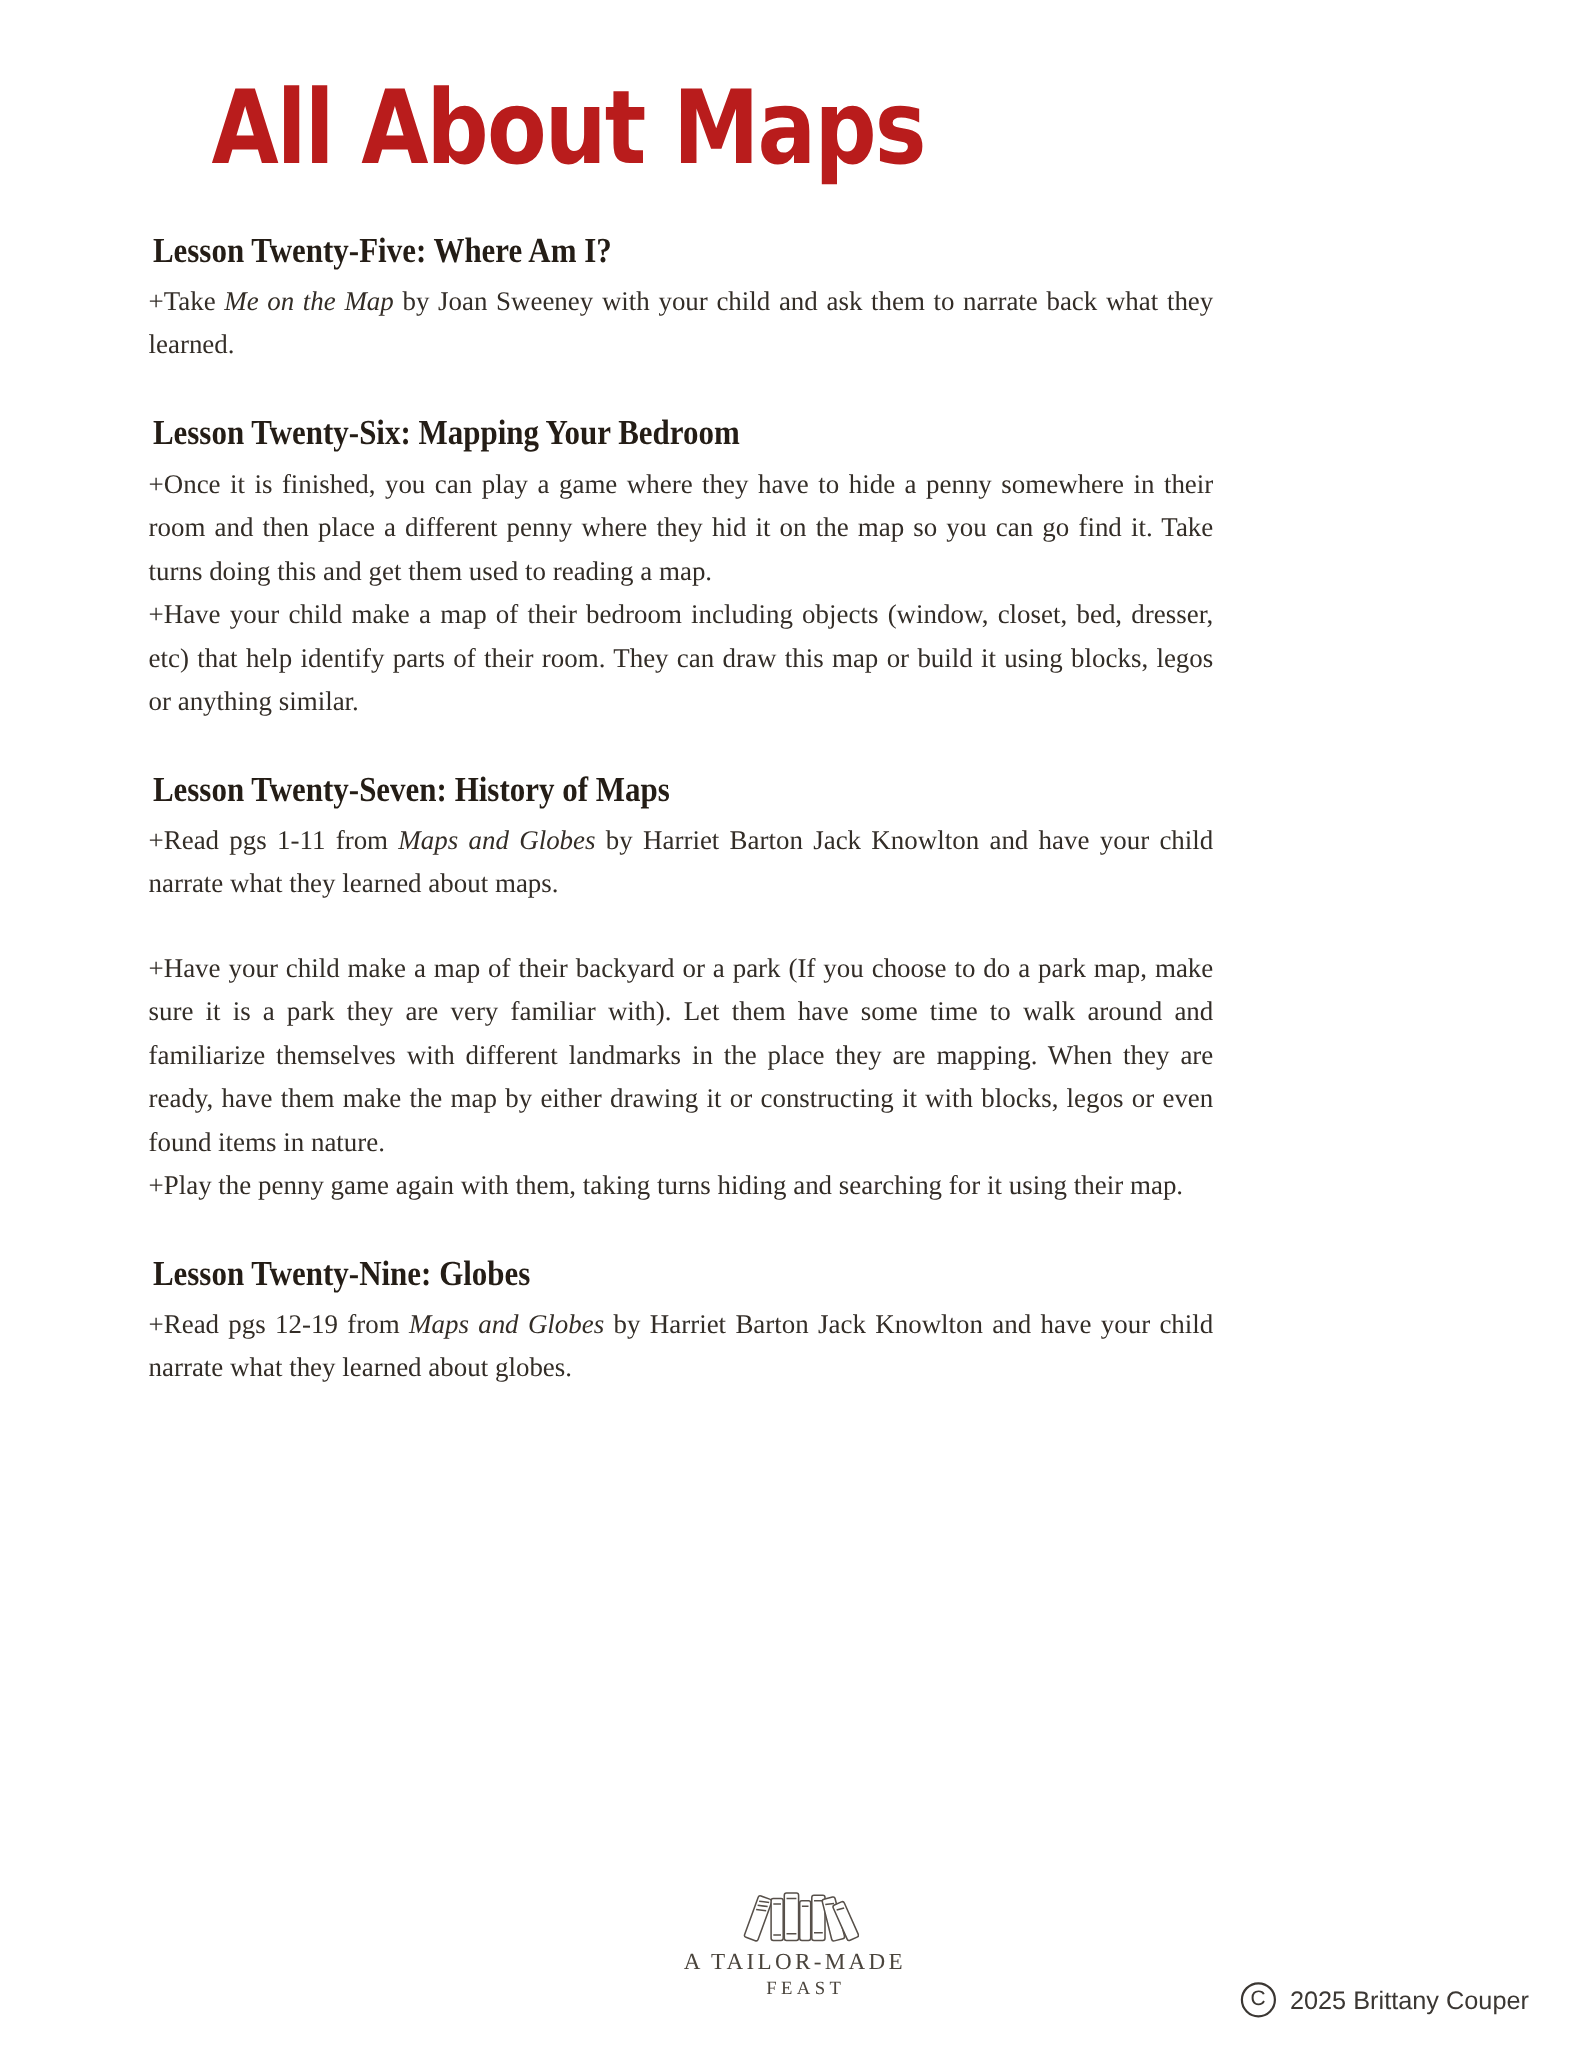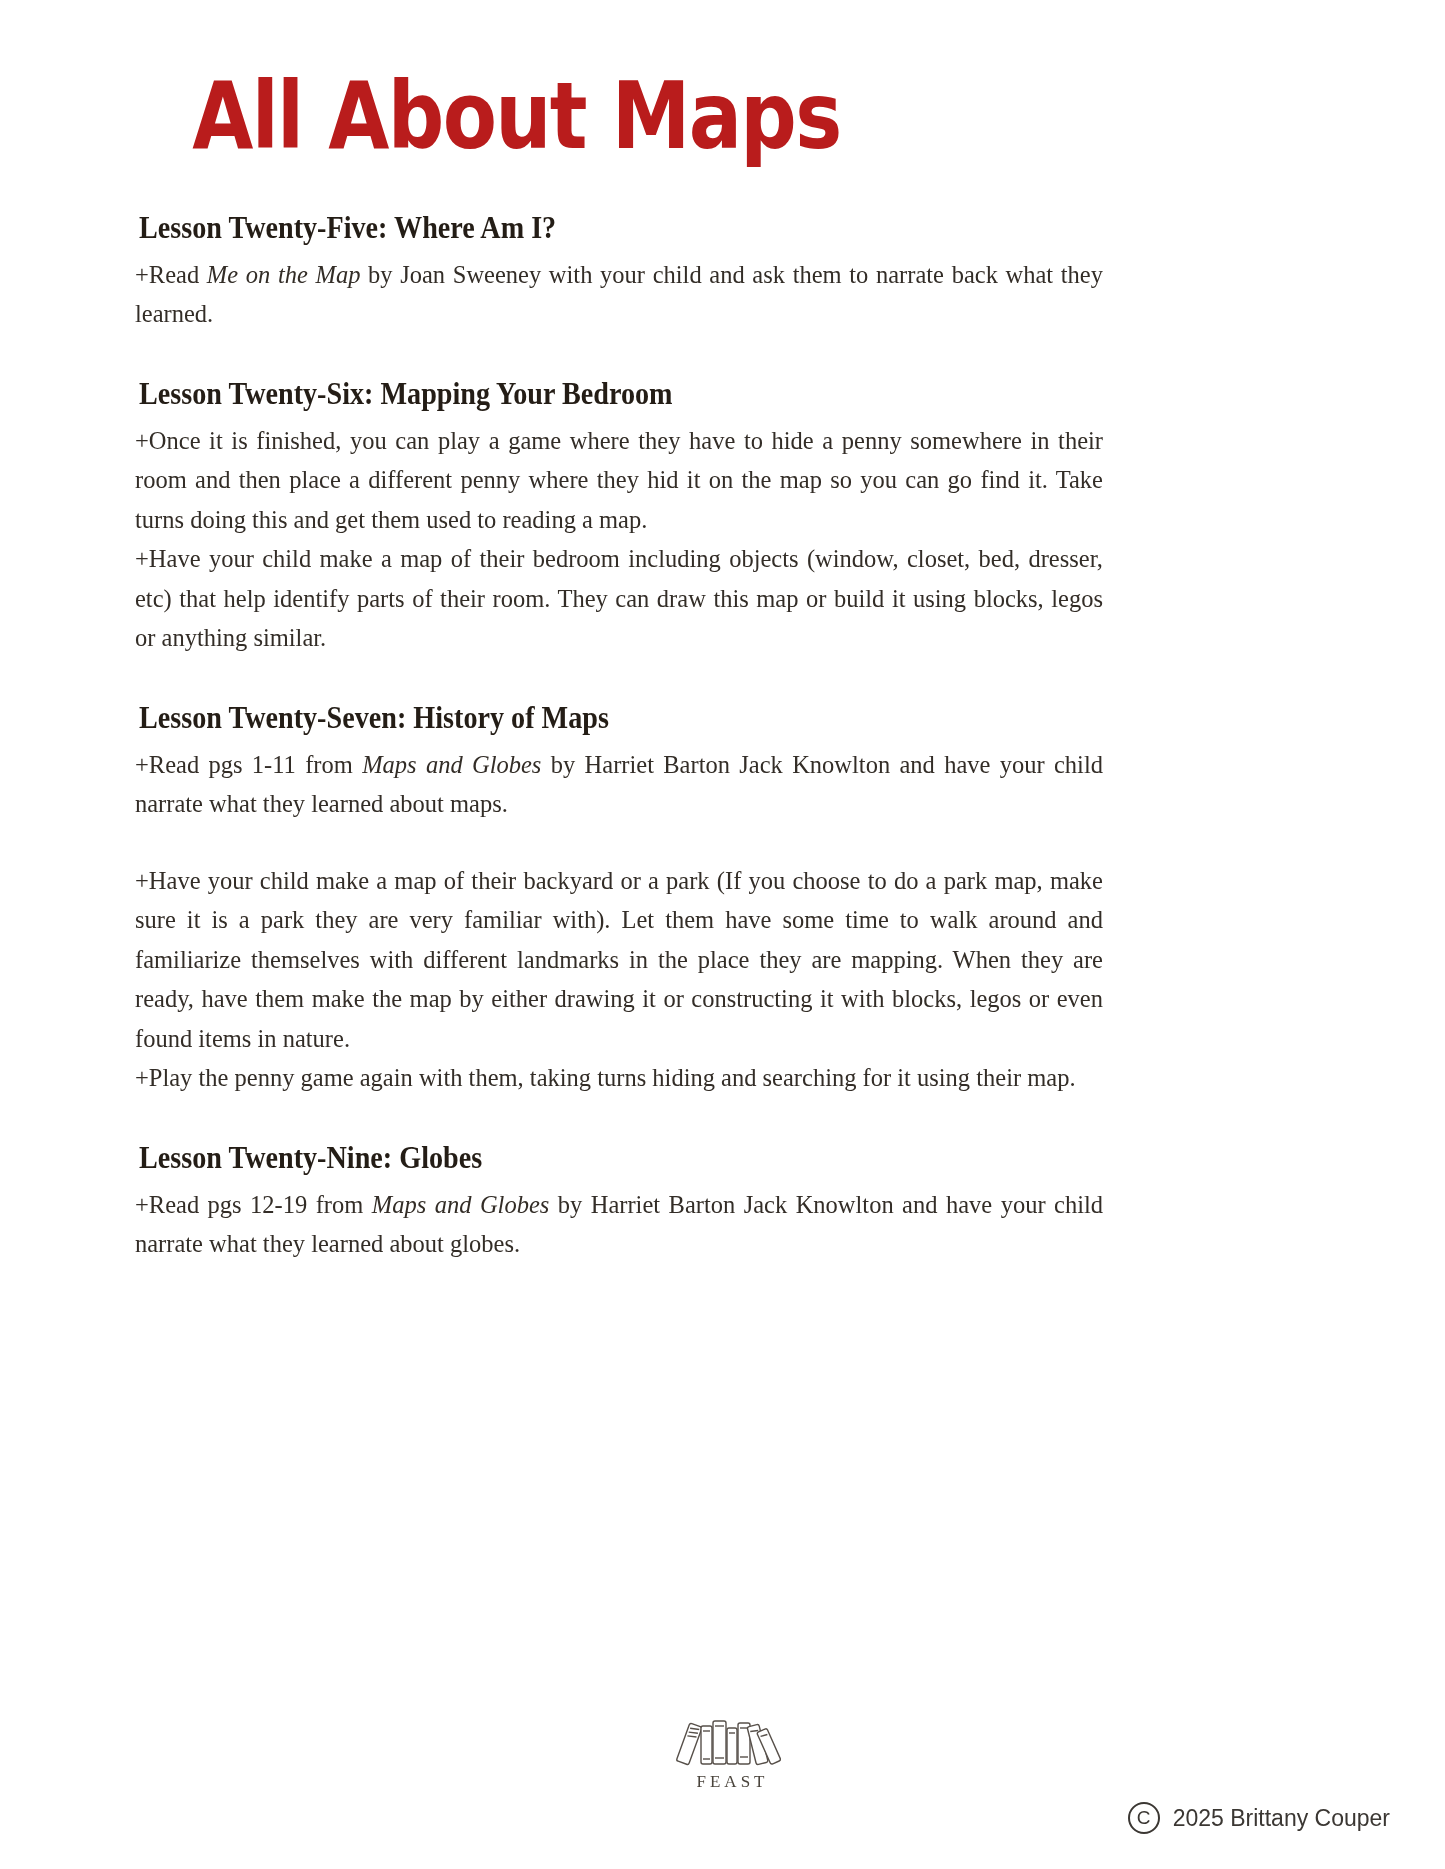--- a/index.html
+++ b/index.html
@@ -124,21 +124,21 @@
 
 <div class="page">
 
   <div class="content">
     <h1 class="title">
       <span class="title-inner">All About Maps</span>
     </h1>
     <div class="lessons">
         <section class="lesson-section">
           <h2 class="lesson-heading"><span class="heading-inner">Lesson Twenty-Five: Where Am I?</span></h2>
-          <p class="lesson-paragraph"><span>+Read </span><em>Me on the Map</em><span> by Joan Sweeney with your child and ask them to narrate back what they learned.</span></p>
+          <p class="lesson-paragraph"><span>+Take </span><em>Me on the Map</em><span> by Joan Sweeney with your child and ask them to narrate back what they learned.</span></p>
         </section>
         <section class="lesson-section">
           <h2 class="lesson-heading"><span class="heading-inner">Lesson Twenty-Six: Mapping Your Bedroom</span></h2>
           <p class="lesson-paragraph"><span>+Once it is finished, you can play a game where they have to hide a penny somewhere in their room and then place a different penny where they hid it on the map so you can go find it. Take turns doing this and get them used to reading a map.</span></p>
           <p class="lesson-paragraph"><span>+Have your child make a map of their bedroom including objects (window, closet, bed, dresser, etc) that help identify parts of their room. They can draw this map or build it using blocks, legos or anything similar.</span></p>
         </section>
         <section class="lesson-section">
           <h2 class="lesson-heading"><span class="heading-inner">Lesson Twenty-Seven: History of Maps</span></h2>
           <p class="lesson-paragraph"><span>+Read pgs 1-11 from </span><em>Maps and Globes</em><span> by Harriet Barton Jack Knowlton and have your child narrate what they learned about maps.</span></p>
         </section>
@@ -179,20 +179,21 @@
         <g transform="rotate(-14 93 30)">
           <rect x="87" y="9" width="12" height="39" rx="2"></rect>
           <line x1="89" y1="14" x2="97" y2="15"></line>
         </g>
         <g transform="rotate(-24 104 32)">
           <rect x="99" y="13" width="11" height="35" rx="2"></rect>
           <line x1="101" y1="18" x2="108" y2="19"></line>
         </g>
       </g>
     </svg>
+    <div class="footer-line1">A TAILOR-MADE</div>
     <div class="footer-line2">FEAST</div>
   </div>
 
   <div class="copyright">
     <span class="copyright-circle">
       <span>C</span>
     </span>
     <span>2025 Brittany Couper</span>
   </div>
 

